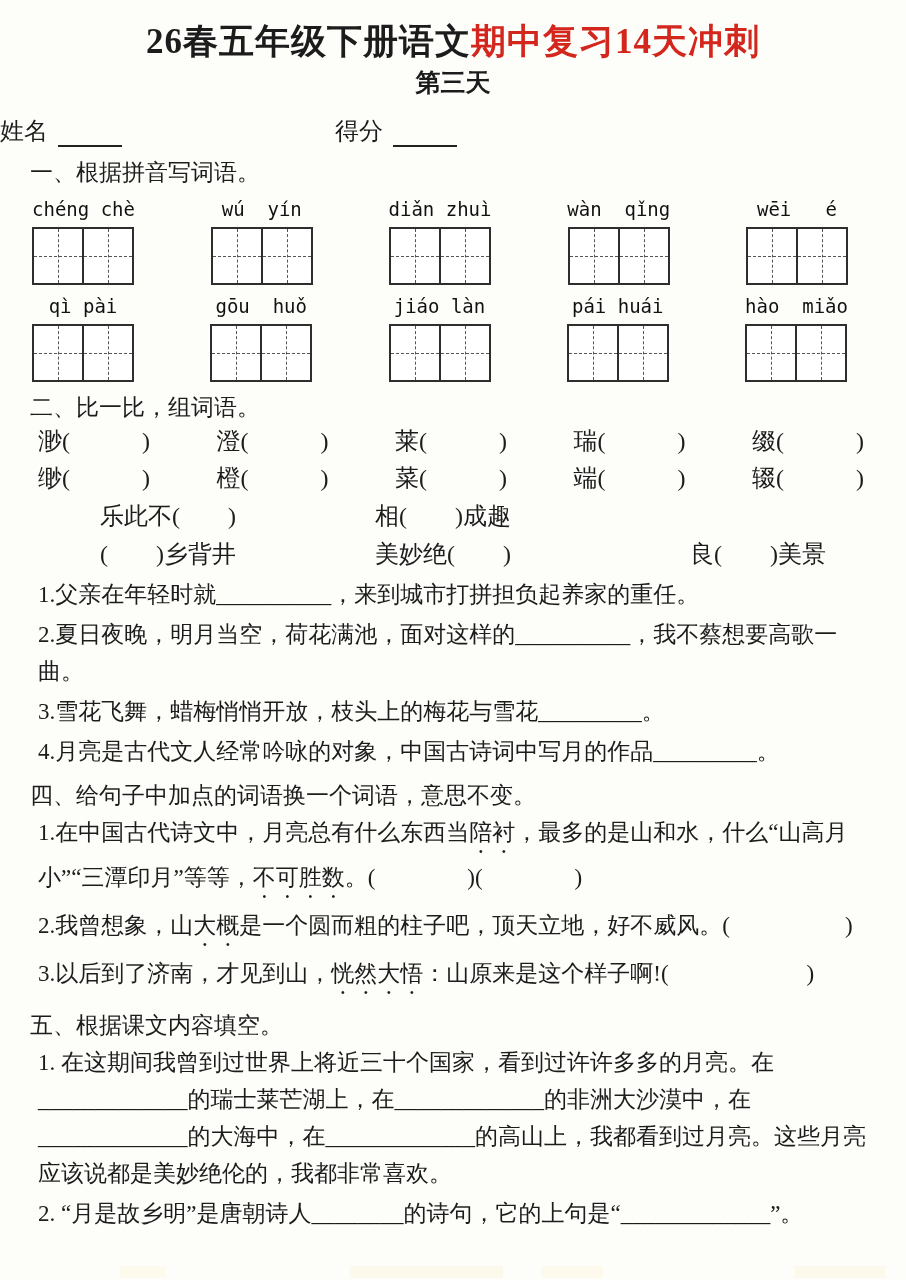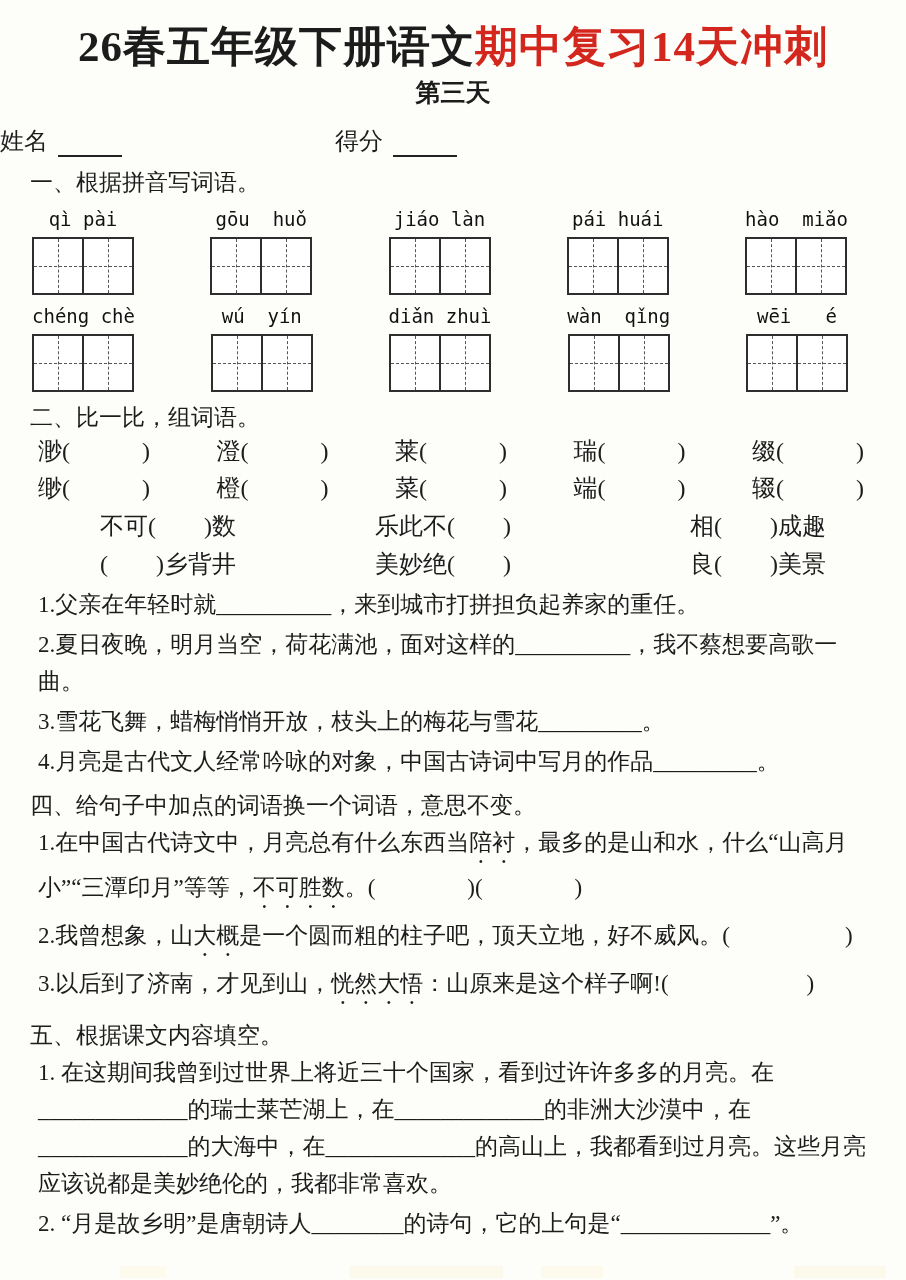--- a/index.html
+++ b/index.html
@@ -6,21 +6,21 @@
   html,body { width:906px; }
   body {
     width:906px; height:1280px; overflow:hidden;
     background:#fdfdfa; color:#1c1c1c;
     font-family:"Liberation Serif", serif;
     position:relative;
   }
   .page { padding:20px 0 0 0; }
 
   
-  .title { text-align:center; font-size:43px; font-weight:900; letter-spacing:1px; line-height:1.25; white-space:nowrap; }
+  .title { text-align:center; font-size:35px; font-weight:900; letter-spacing:1px; line-height:1.25; white-space:nowrap; }
   .title .red { color:#d3261d; }
   .subtitle { text-align:center; font-size:25px; font-weight:700; margin-top:2px; }
 
   
   .meta-row { display:grid; grid-template-columns:335px 310px auto; margin-top:16px; font-size:24px; }
   .meta-item { display:flex; align-items:flex-end; gap:10px; }
   .blankline { display:inline-block; width:64px; border-bottom:2.5px solid #222; height:1.1em; }
 
   
   .sec-heading { font-size:23px; padding:0 30px; margin-top:10px; }
@@ -71,20 +71,58 @@
     <div class="meta-item">
       <span>得分</span>
       <span class="blankline"></span>
     </div>
   </div>
 
   <div class="sec-heading">一、根据拼音写词语。</div>
 
   <div class="pin-row">
     <div class="kgroup">
+      <div class="pinyin">chéng chè</div>
+      <div class="kgrid">
+          <div class="kcell"></div>
+          <div class="kcell"></div>
+        </div>
+    </div>
+    <div class="kgroup">
+      <div class="pinyin">wú  yín</div>
+      <div class="kgrid">
+          <div class="kcell"></div>
+          <div class="kcell"></div>
+        </div>
+    </div>
+    <div class="kgroup">
+      <div class="pinyin">diǎn zhuì</div>
+      <div class="kgrid">
+          <div class="kcell"></div>
+          <div class="kcell"></div>
+        </div>
+    </div>
+    <div class="kgroup">
+      <div class="pinyin">wàn  qǐng</div>
+      <div class="kgrid">
+          <div class="kcell"></div>
+          <div class="kcell"></div>
+        </div>
+    </div>
+    <div class="kgroup">
+      <div class="pinyin">wēi   é</div>
+      <div class="kgrid">
+          <div class="kcell"></div>
+          <div class="kcell"></div>
+        </div>
+    </div>
+  </div>
+
+  <div class="pin-row">
+    <div class="kgroup">
       <div class="pinyin">qì pài</div>
       <div class="kgrid">
           <div class="kcell"></div>
           <div class="kcell"></div>
         </div>
     </div>
     <div class="kgroup">
       <div class="pinyin">gōu  huǒ</div>
       <div class="kgrid">
           <div class="kcell"></div>
@@ -100,58 +138,20 @@
     </div>
     <div class="kgroup">
       <div class="pinyin">pái huái</div>
       <div class="kgrid">
           <div class="kcell"></div>
           <div class="kcell"></div>
         </div>
     </div>
     <div class="kgroup">
       <div class="pinyin">hào  miǎo</div>
-      <div class="kgrid">
-          <div class="kcell"></div>
-          <div class="kcell"></div>
-        </div>
-    </div>
-  </div>
-
-  <div class="pin-row">
-    <div class="kgroup">
-      <div class="pinyin">chéng chè</div>
-      <div class="kgrid">
-          <div class="kcell"></div>
-          <div class="kcell"></div>
-        </div>
-    </div>
-    <div class="kgroup">
-      <div class="pinyin">wú  yín</div>
-      <div class="kgrid">
-          <div class="kcell"></div>
-          <div class="kcell"></div>
-        </div>
-    </div>
-    <div class="kgroup">
-      <div class="pinyin">diǎn zhuì</div>
-      <div class="kgrid">
-          <div class="kcell"></div>
-          <div class="kcell"></div>
-        </div>
-    </div>
-    <div class="kgroup">
-      <div class="pinyin">wàn  qǐng</div>
-      <div class="kgrid">
-          <div class="kcell"></div>
-          <div class="kcell"></div>
-        </div>
-    </div>
-    <div class="kgroup">
-      <div class="pinyin">wēi   é</div>
       <div class="kgrid">
           <div class="kcell"></div>
           <div class="kcell"></div>
         </div>
     </div>
   </div>
 
   <div class="sec-heading">二、比一比，组词语。</div>
   <div class="cmp-row">
     <span>渺(　　　)</span>
@@ -162,21 +162,20 @@
   </div>
   <div class="cmp-row">
     <span>缈(　　　)</span>
     <span>橙(　　　)</span>
     <span>菜(　　　)</span>
     <span>端(　　　)</span>
     <span>辍(　　　)</span>
   </div>
 
   <div class="idiom-row">
-    <span>不可(　　)数</span>
     <span>乐此不(　　)</span>
     <span>相(　　)成趣</span>
   </div>
   <div class="idiom-row">
     <span>(　　)乡背井</span>
     <span>美妙绝(　　)</span>
     <span>良(　　)美景</span>
   </div>
   <div class="sentence">1.父亲在年轻时就__________，来到城市打拼担负起养家的重任。</div>
   <div class="sentence">2.夏日夜晚，明月当空，荷花满池，面对这样的__________，我不蔡想要高歌一曲。</div>

